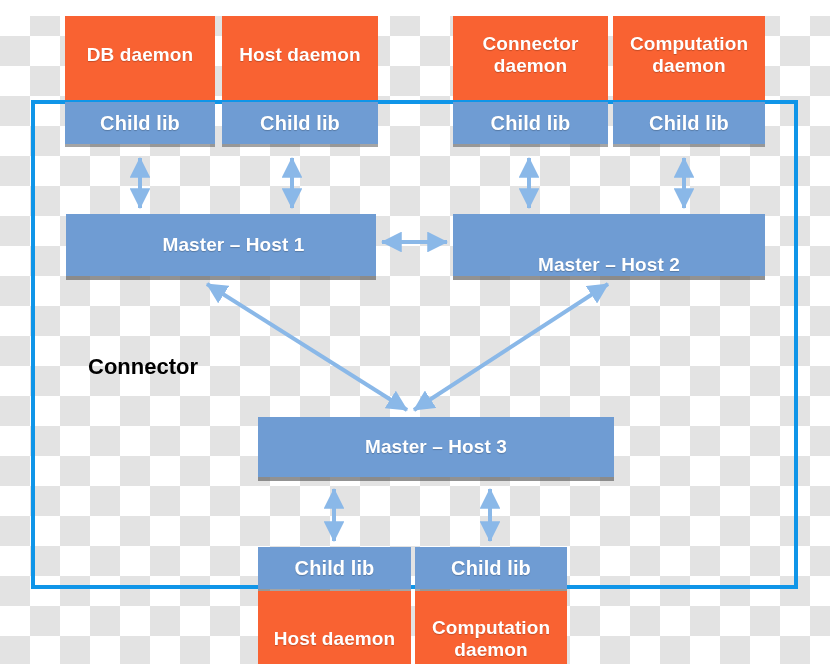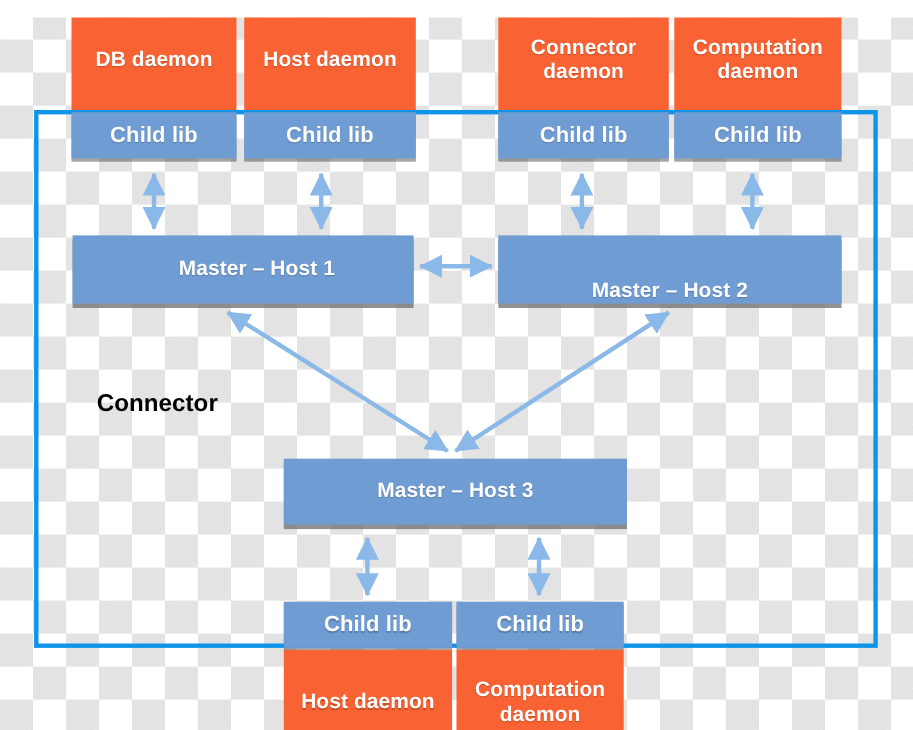--- a/index.html
+++ b/index.html
@@ -112,21 +112,21 @@
   <div class="node childlib" style="left:613px; top:86px; width:152px; height:42px;">
     <span>Child lib</span>
   </div>
 
   <div class="node master" style="left:66px; top:198px; width:310px; height:62px;padding-left:25px;">
     <span>Master – Host 1</span>
   </div>
   <div class="node master" style="left:453px; top:198px; width:312px; height:62px;align-items:flex-end;">
     <span>Master – Host 2</span>
   </div>
-  <div class="node master" style="left:258px; top:401px; width:312px; height:60px;">
+  <div class="node master" style="left:258px; top:401px; width:356px; height:60px;">
     <span>Master – Host 3</span>
   </div>
 
   <div class="node childlib" style="left:258px; top:531px; width:153px; height:42px;">
     <span>Child lib</span>
   </div>
   <div class="node childlib" style="left:415px; top:531px; width:152px; height:42px;">
     <span>Child lib</span>
   </div>
 

